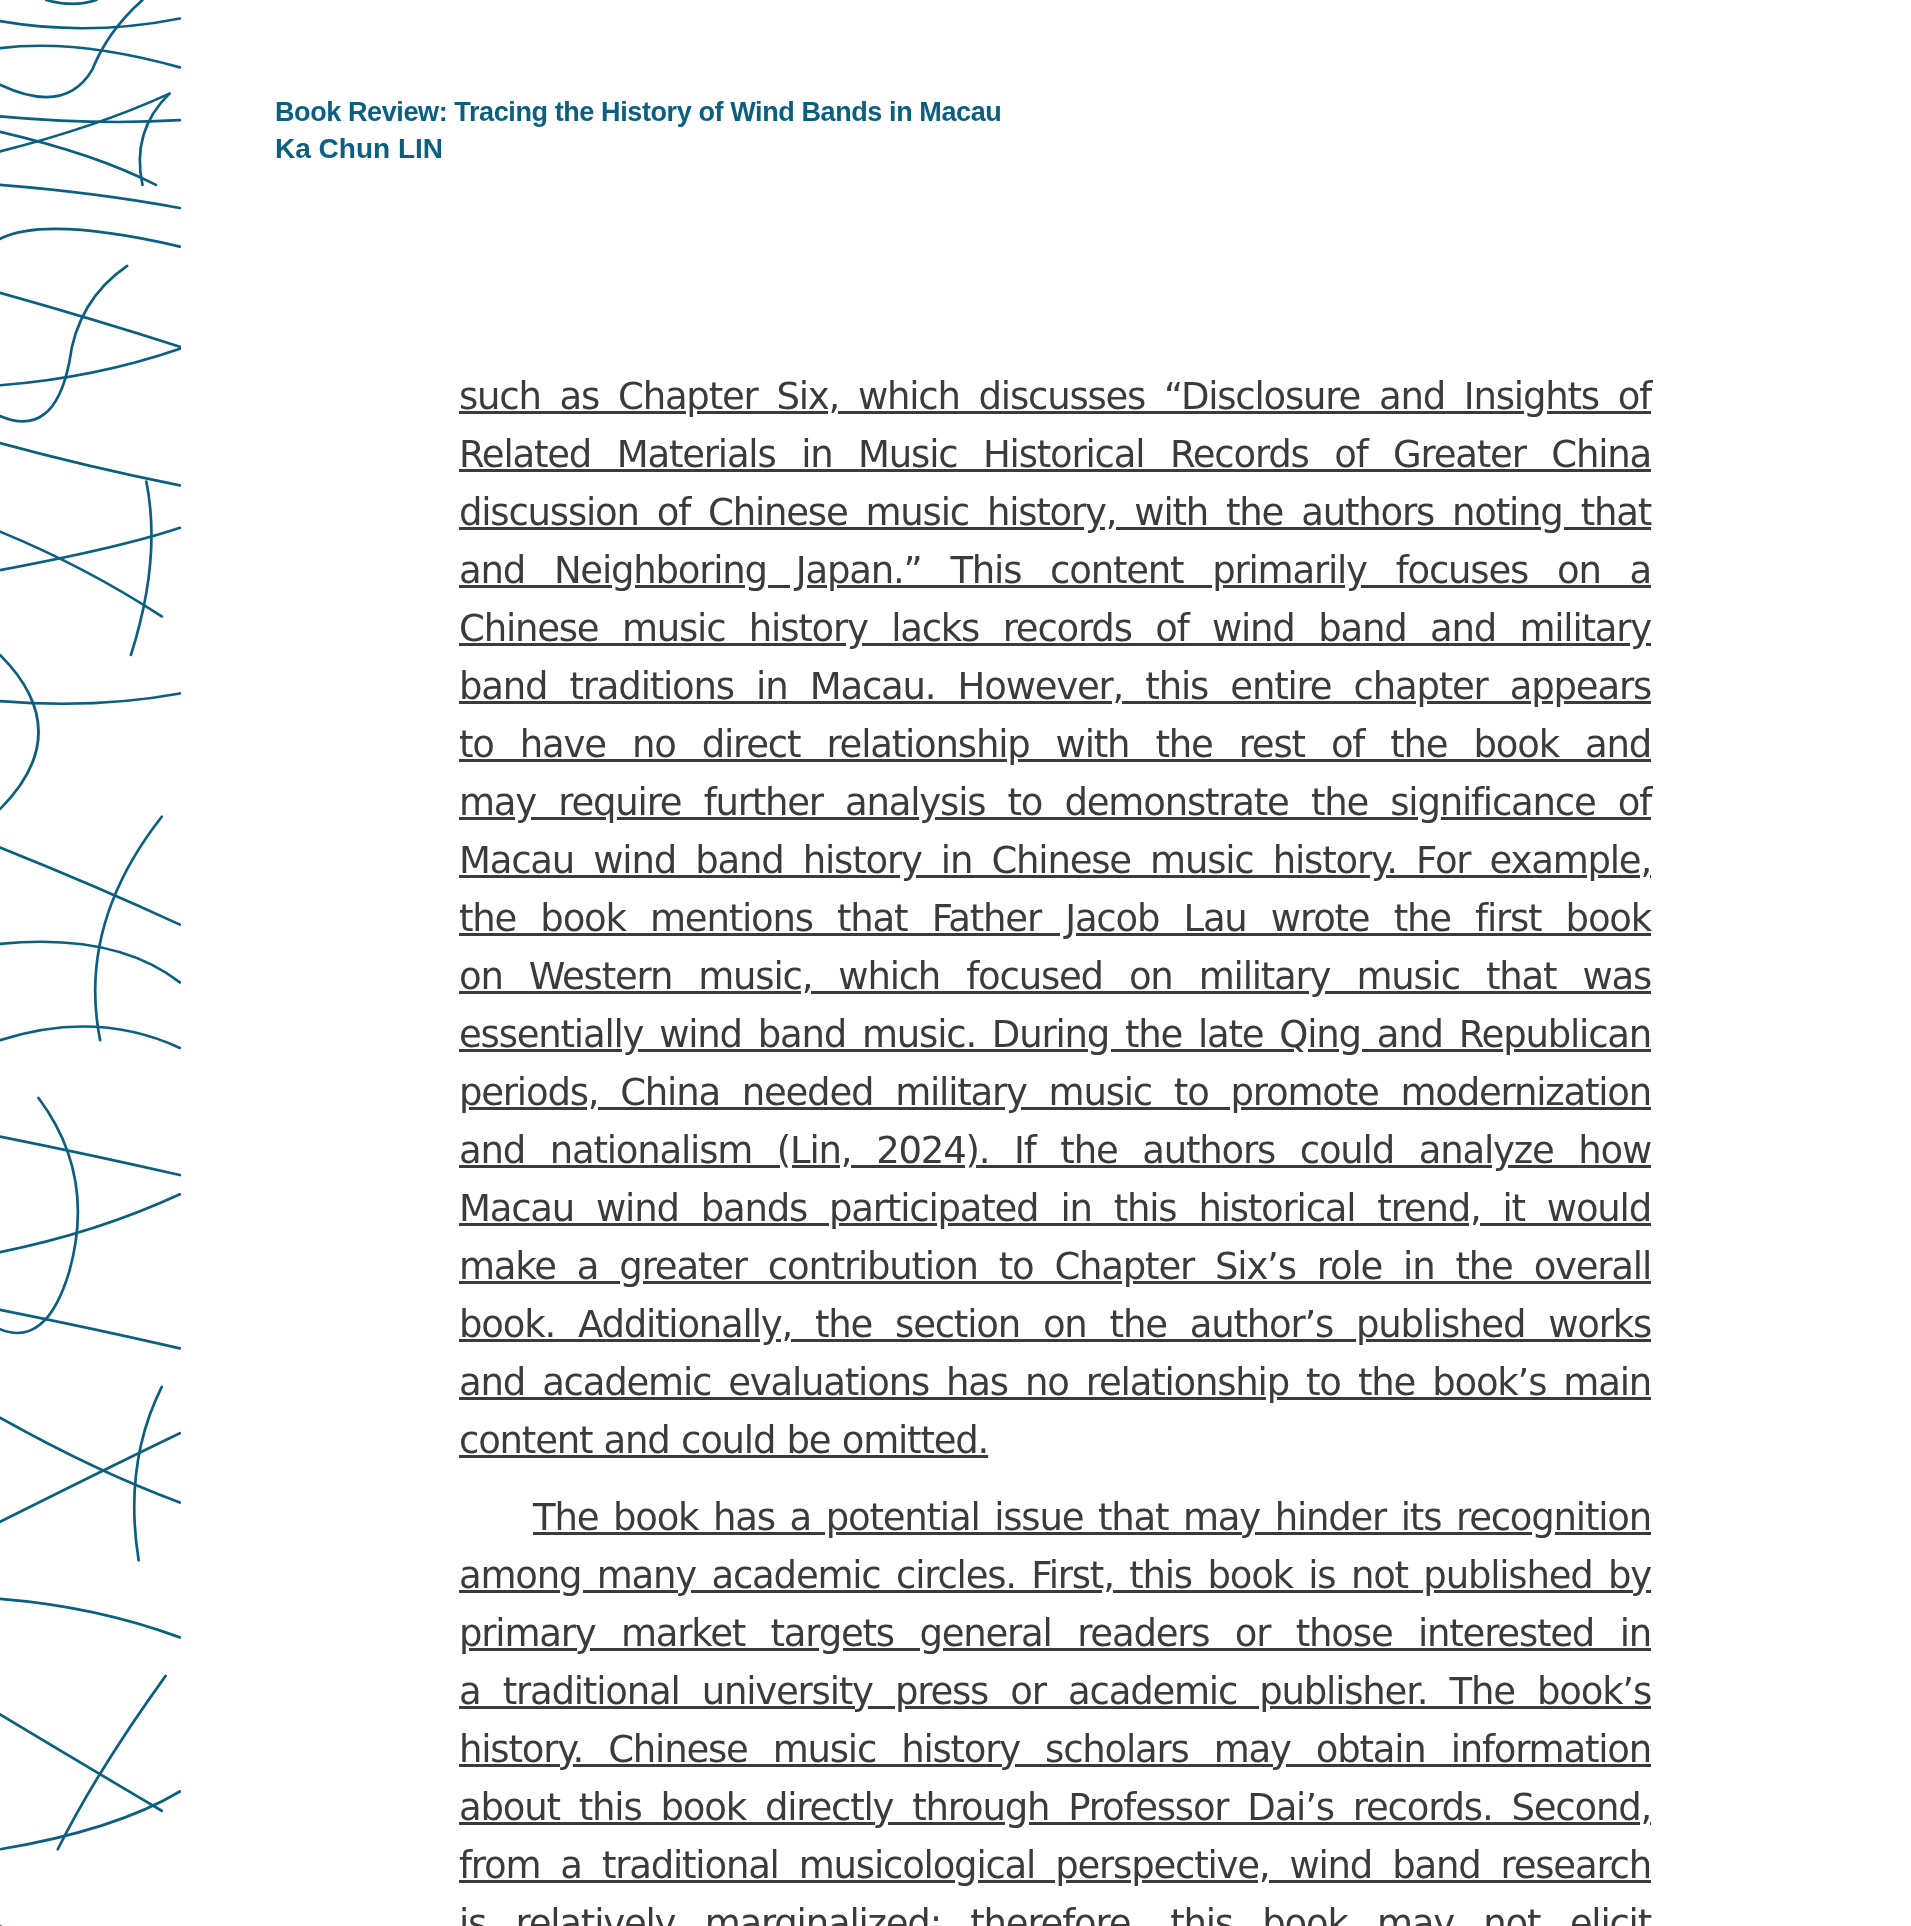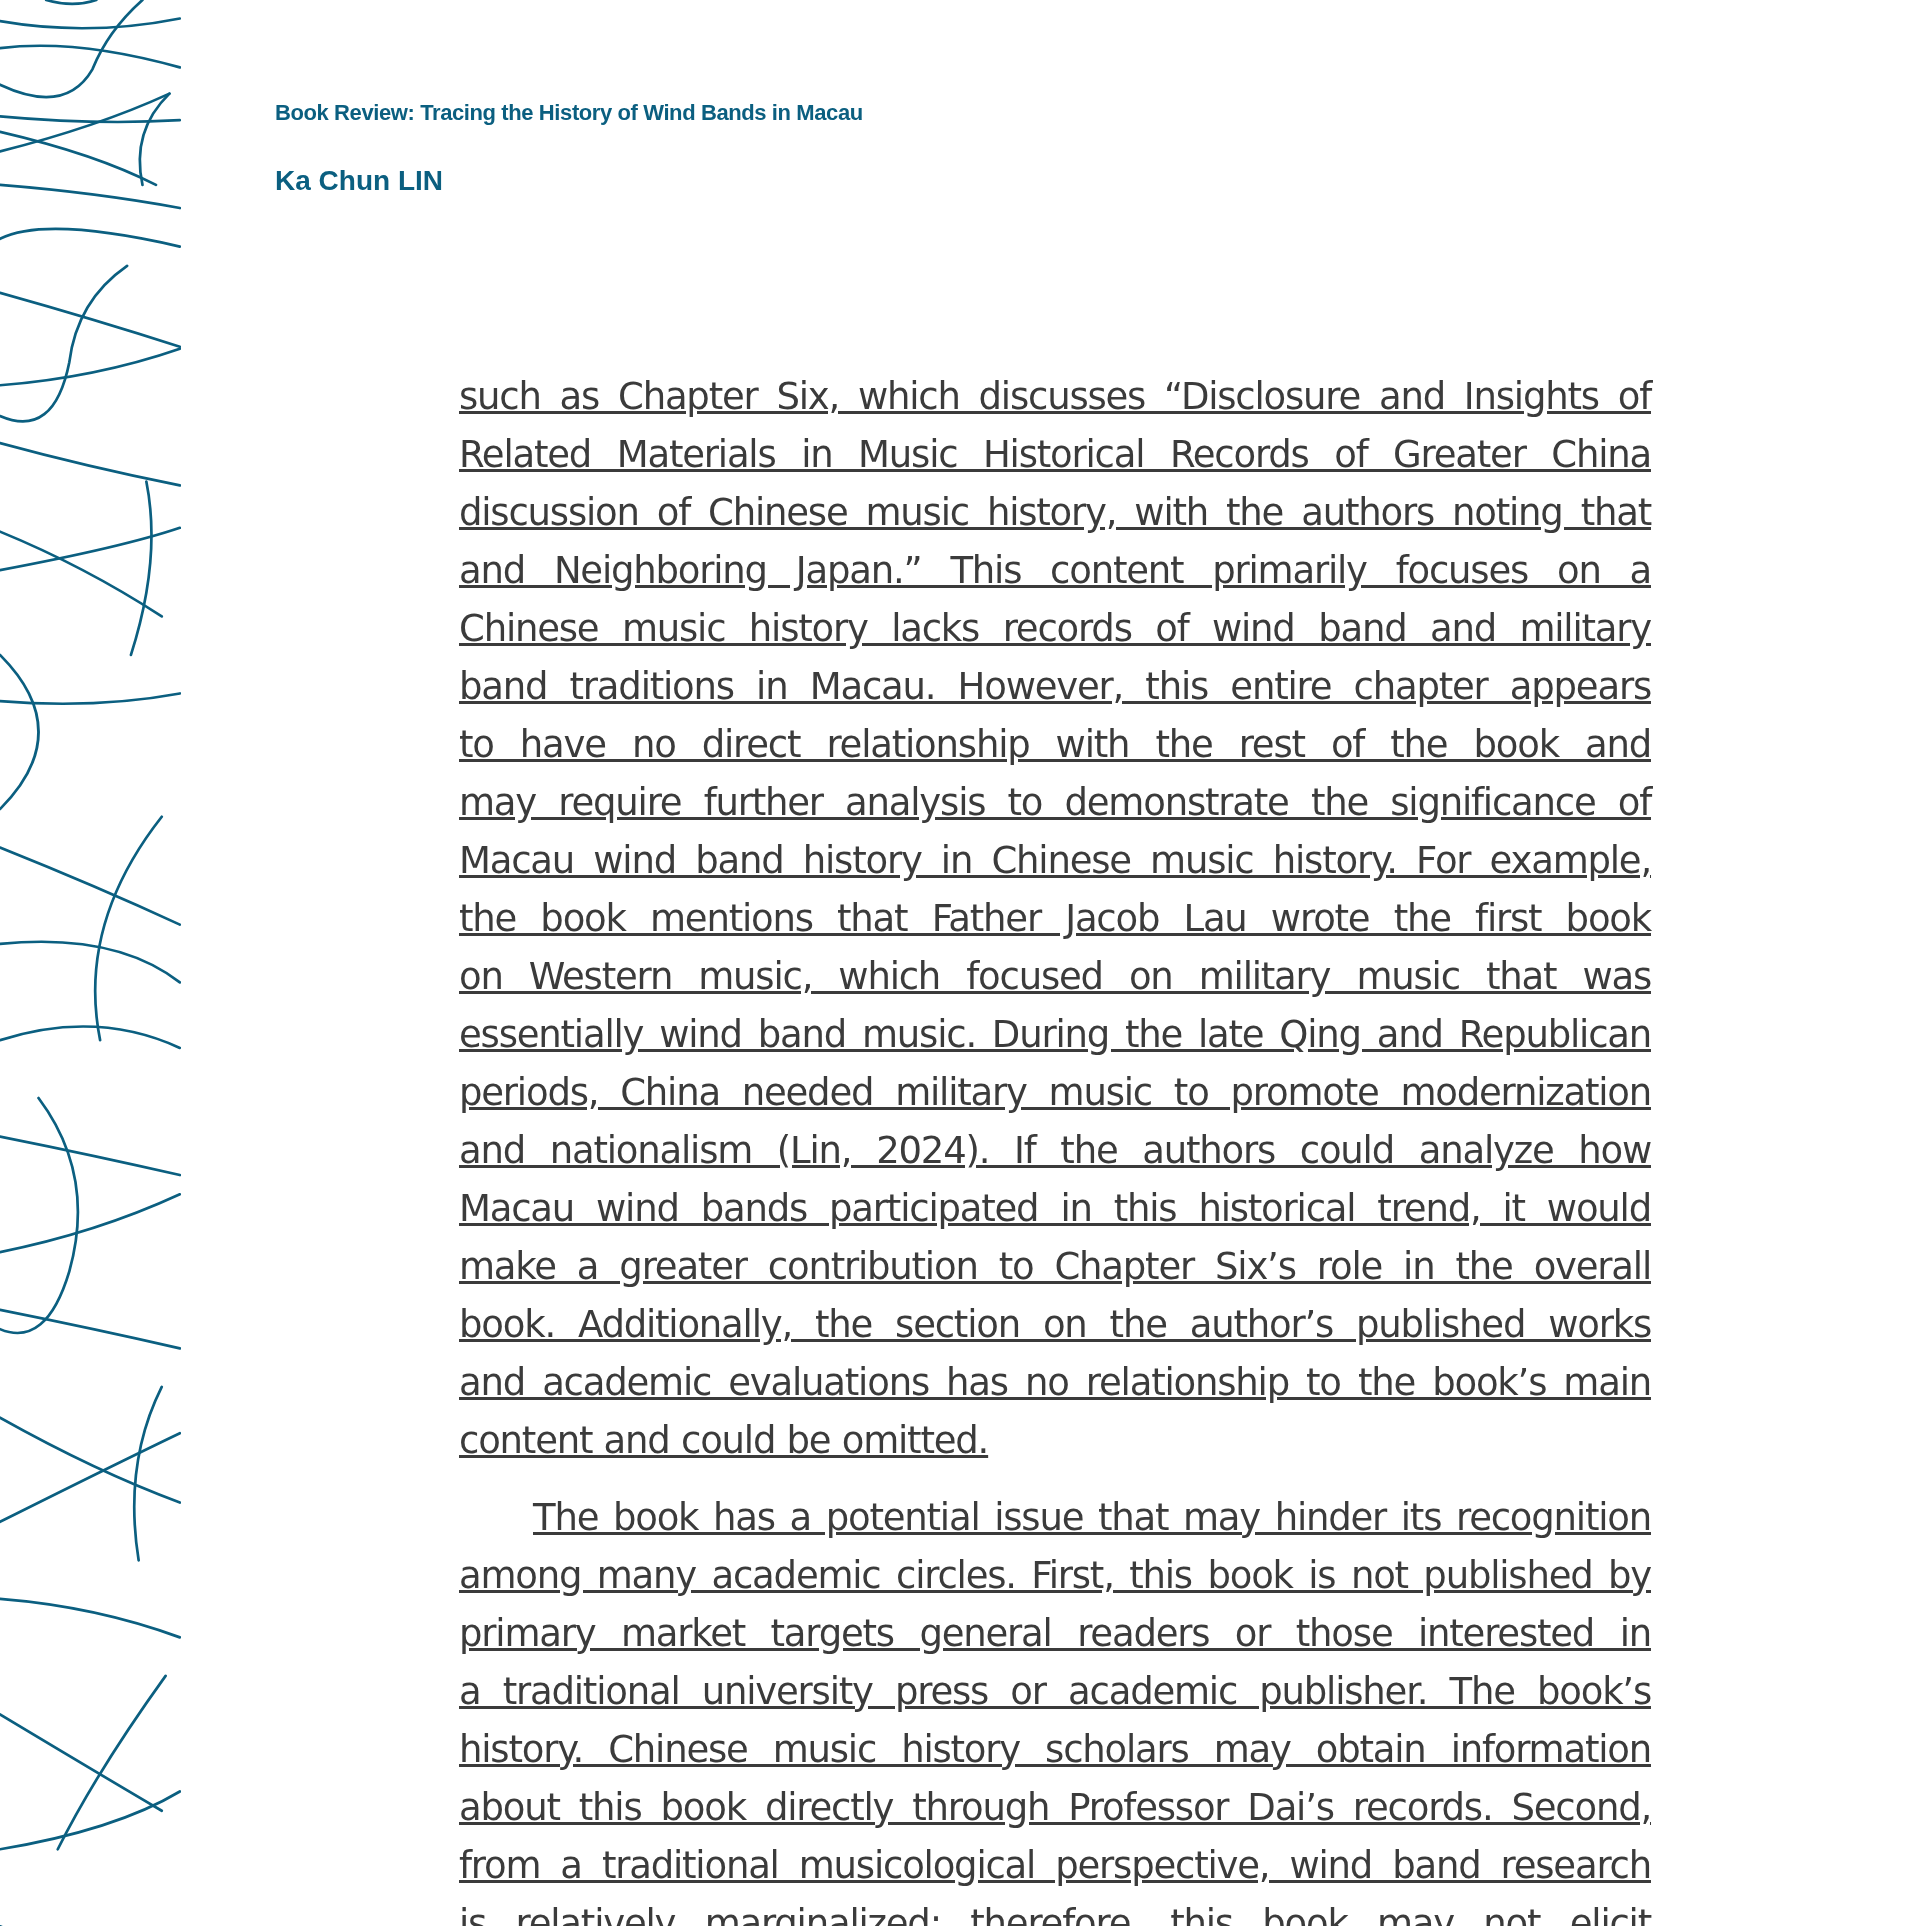--- a/index.html
+++ b/index.html
@@ -1,20 +1,20 @@
 <!DOCTYPE html>
 <html style="font-size:6.2px"><head>
 <meta charset="utf-8">
 <style>
   html, body { margin: 0; padding: 0; background: #ffffff; }
   body { width: 1911px; height: 2703px; position: relative; overflow: hidden; font-family: "DejaVu Sans", "Liberation Sans", sans-serif; }
   .deco { position: absolute; left: 0; top: 0; width: 181px; height: 2703px; }
   .header { position: absolute; left: 275px; top: 94px; color: #0b5f80; font-family: "Liberation Sans", sans-serif; }
-  .header .title { font-size: 22px; font-weight: bold; line-height: 37px; letter-spacing: -0.4px; }
-  .header .author { font-size: 28px; font-weight: bold; line-height: 35px; margin-top: 32px; }
+  .header .title { font-size: 27px; font-weight: bold; line-height: 37px; letter-spacing: -0.4px; }
+  .header .author { font-size: 28px; font-weight: bold; line-height: 35px; }
   .body { position: absolute; left: 459px; top: 368px; width: 1192px; color: #3b3b3b; font-family: "DejaVu Sans", sans-serif; font-size: 37px; }
   .para { margin: 0 0 18.5px 0; }
   .line { display: block; height: 58px; line-height: 58px; white-space: nowrap; text-align: justify; text-align-last: justify; letter-spacing: -1.2px; word-spacing: 0.8px; overflow: visible; text-decoration: underline; }
   .line.last { text-align: center; text-align-last: left; }
   .line.indent { padding-left: 74px; }
 </style>
 </head>
 <body>
 
 <svg class="deco" viewBox="0 0 470 7016" preserveAspectRatio="none">

